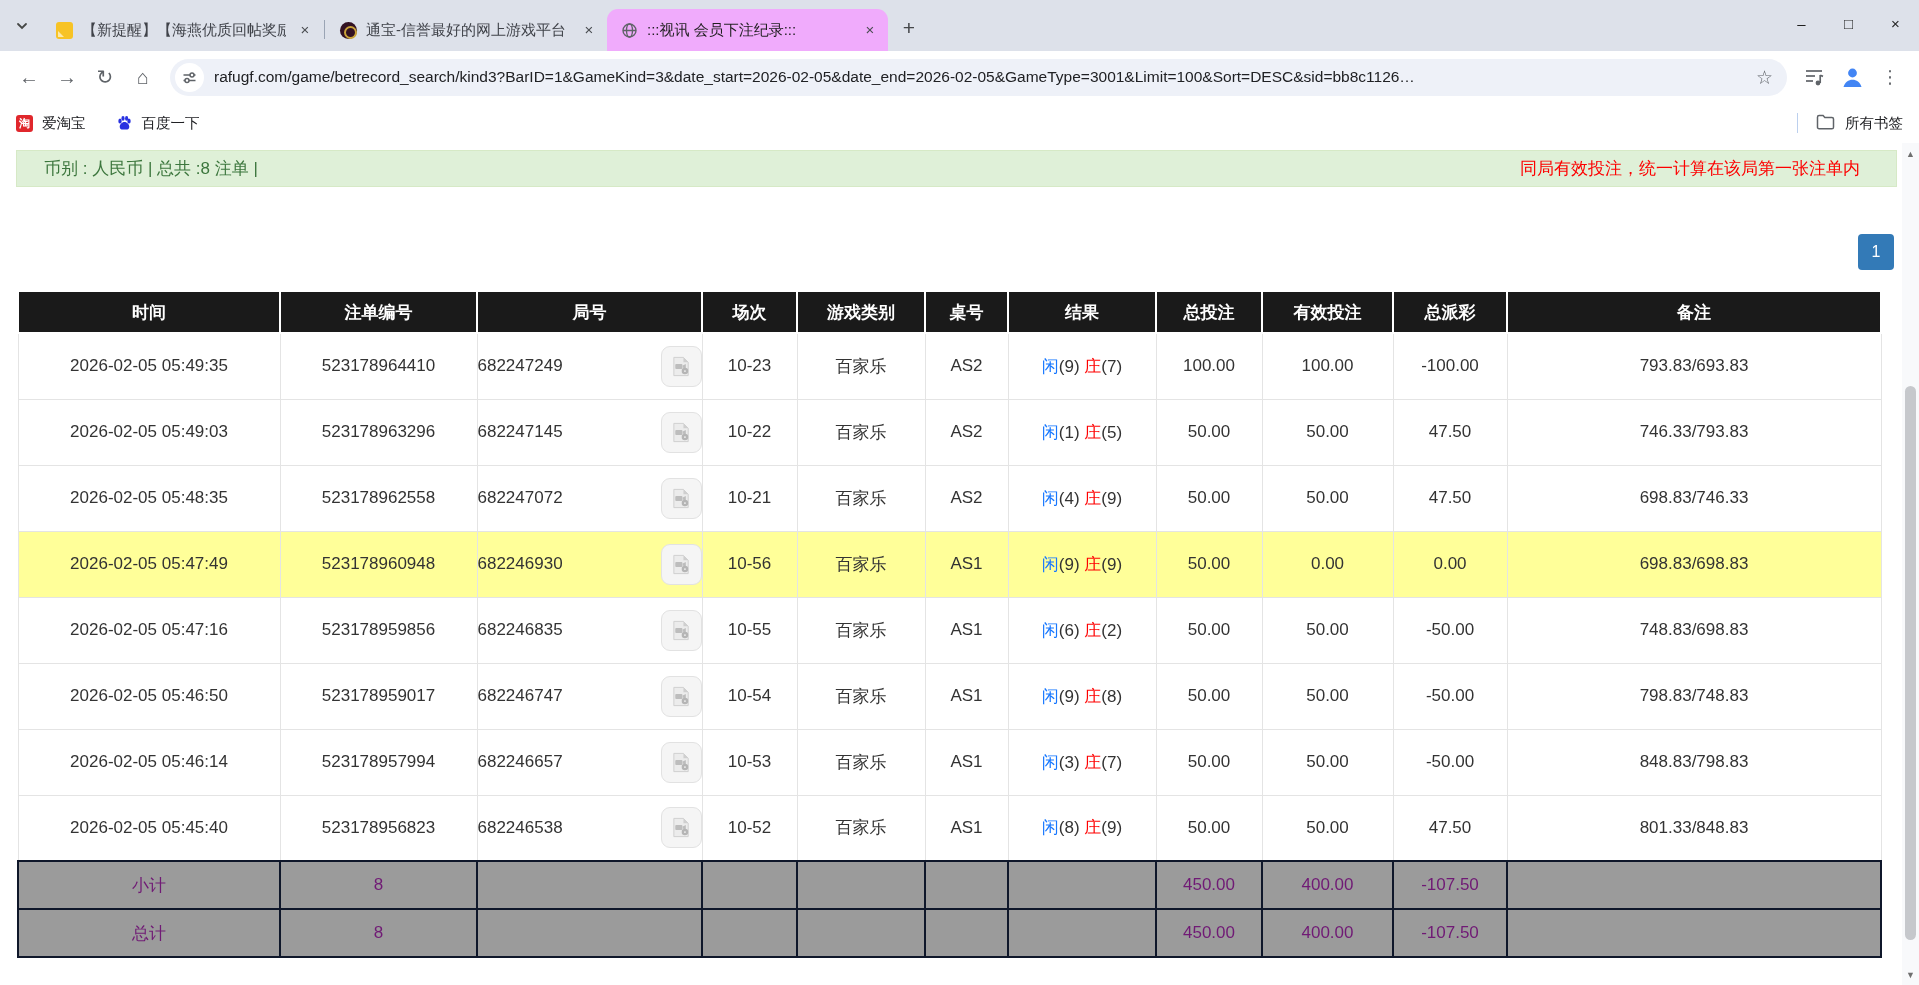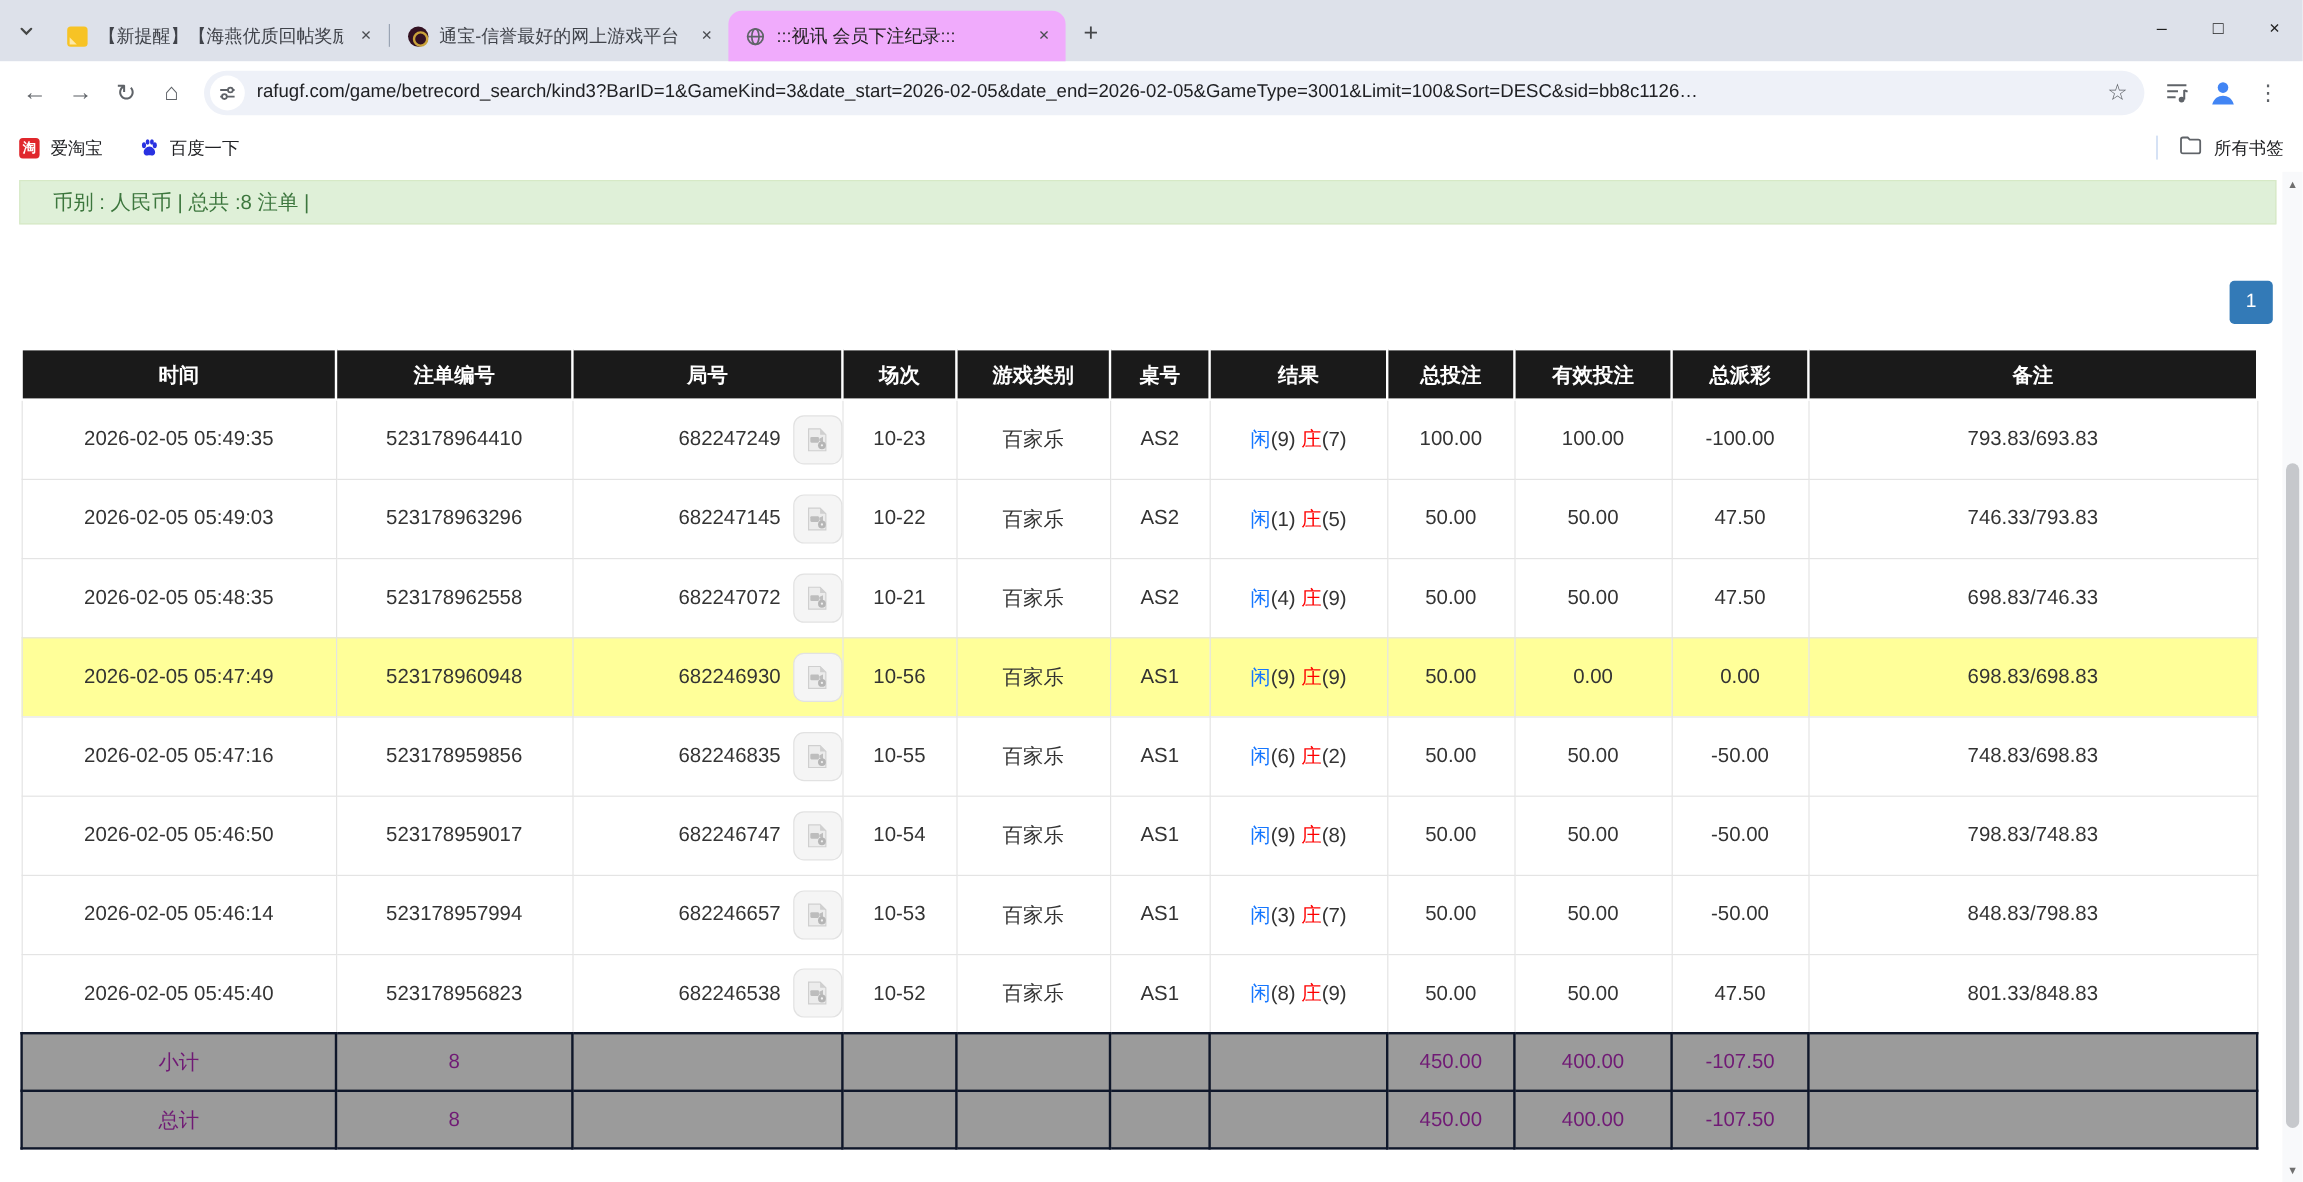--- a/index.html
+++ b/index.html
@@ -77,21 +77,21 @@
     text-align:center; font-size:17px; }
   table.bets thead th { background:#1a1a1a; color:#fff; font-weight:bold; height:42px;
     border:2px solid #fff;text-align:center; }
   table.bets tbody td { height:66px; border:1px solid #e4e4e4; color:#333; background:#fff; }
   table.bets tbody tr.hl td { background:#ffff99; }
   table.bets tfoot td { background:#9b9b9b; color:#701a75; height:48px; border:2px solid #0f172a; }
   .v-blue { color:#1677ff; }
   .v-red { color:#fe0000; }
   .lbl-player { color:#1677ff; }
   .lbl-banker { color:#fe0000; }
-  .round-wrap { display:flex; align-items:center; justify-content:flex-end; gap:10px; }
+  .round-wrap { display:flex; align-items:center; justify-content:space-between; gap:10px; }
   .video-btn { width:41px; height:41px; background:#f5f5f5; border:1px solid #e2e2e2;
     border-radius:9px; display:flex; align-items:center; justify-content:center; }
 
   
   .scrollbar { position:absolute; top:0; right:0; width:17px; height:100%; background:#f8f9fb; }
   .sb-up { position:absolute; top:6px; left:0; width:17px; text-align:center; font-size:9px;
     color:#6f6f6f; }
   .sb-down { position:absolute; bottom:5px; left:0; width:17px; text-align:center; font-size:9px;
     color:#6f6f6f; }
   .sb-thumb { position:absolute; top:243px; left:3px; width:11px; height:554px; background:#c6c8cc;
@@ -206,20 +206,21 @@
           </svg>
       </span>
       <span>所有书签</span>
     </div>
   </div>
 
   <div class="content">
 
     <div class="summary-bar">
       <span class="summary-left">币别 : 人民币 | 总共 :8 注单 |</span>
+      <span class="summary-note">同局有效投注，统一计算在该局第一张注单内</span>
     </div>
 
     <div class="pagination">
       <div class="page-btn">1</div>
     </div>
 
     <table class="bets">
       <colgroup>
         <col style="width:262px">
           <col style="width:197px">

